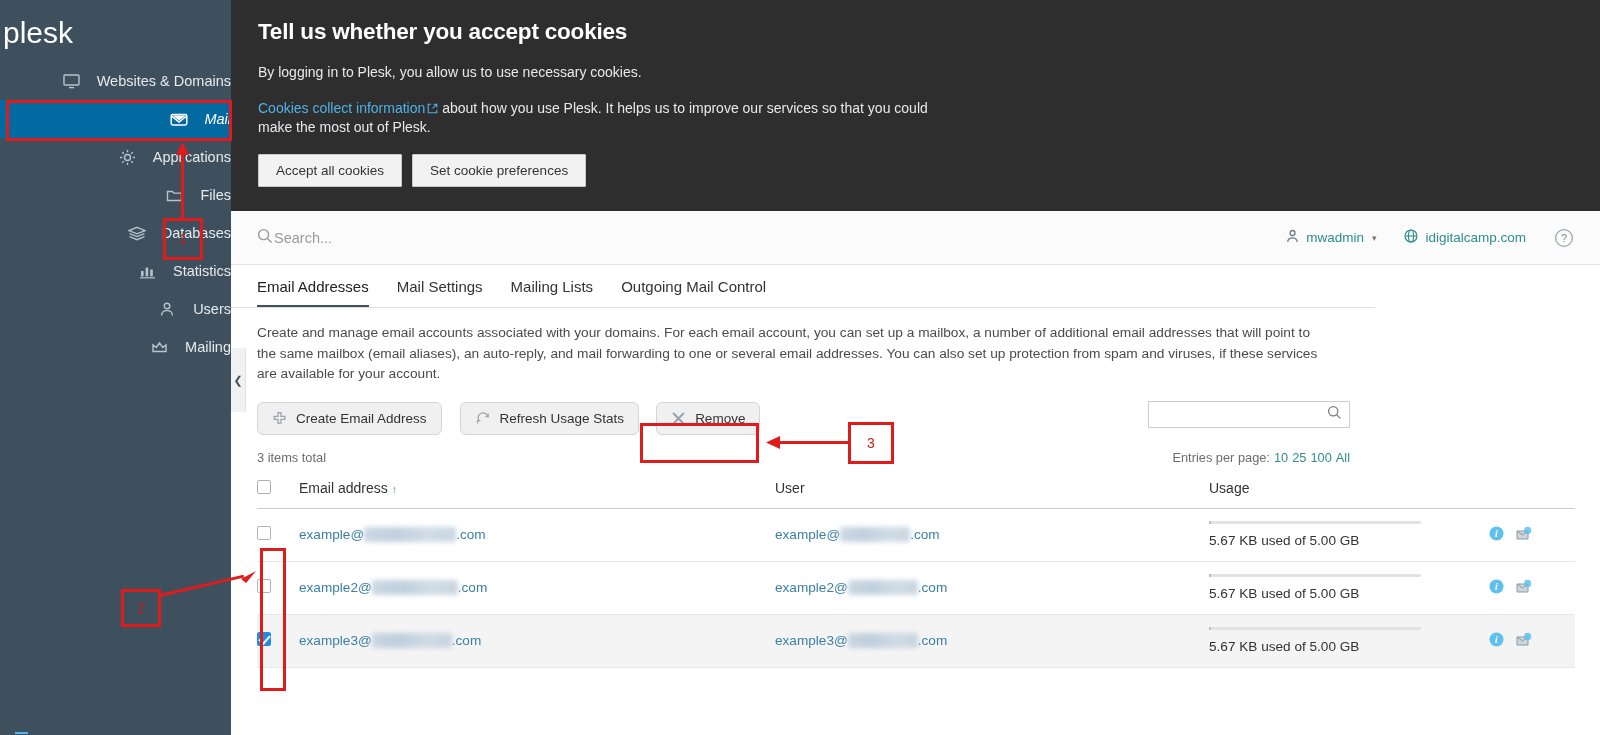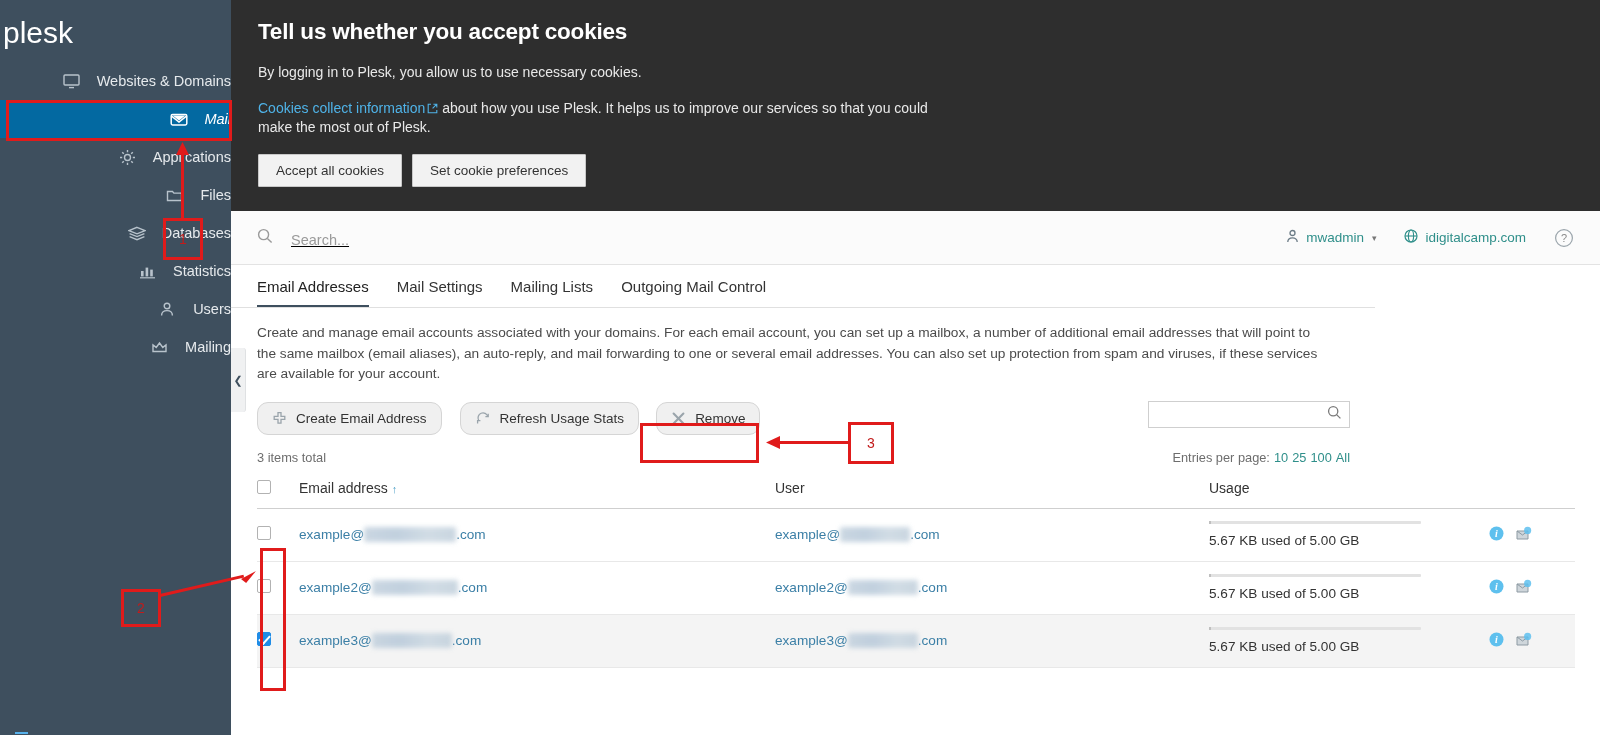--- a/index.html
+++ b/index.html
@@ -71,21 +71,21 @@
     border-radius: 1px;
   }
 
   
   .topbar {
     position: absolute; left: 231px; top: 211px;
     width: 1369px; height: 54px;
     background: #fbfbfb; border-bottom: 1px solid #e3e3e3;
     display: flex; align-items: center;
   }
-  .search-wrap { display: flex; align-items: flex-end; margin-left: 26px; gap: 18px; text-decoration: underline; }
+  .search-wrap { display: flex; align-items: center; margin-left: 26px; gap: 1px; }
   .search-ph { font-size: 14.5px; color: #9a9a9a; }
   .topbar-right {
     margin-left: auto; display: flex; align-items: center;
     gap: 0px; padding-right: 20px;
   }
   .tb-item {
     display: flex; align-items: center; gap: 7px;
     font-size: 13.5px; color: #2f8f8a; cursor: pointer;
     padding: 0 14px;
   }
@@ -129,21 +129,21 @@
 
   .toolbar {
     display: flex; align-items: center;
     padding: 17px 0 0 26px; gap: 18px;
     position: relative;
   }
   .tb-btn {
     background: #f0f0f0; border: 1px solid #d5d5d5;
     display: flex; align-items: center; gap: 9px;
     font-size: 13.5px; color: #333333;
-    padding: 8px 14px; cursor: pointer; border-radius: 11px;
+    padding: 8px 14px; cursor: pointer; border-radius: 6px;
   }
   .tb-btn .b-ico { color: #9aa4ab; display: flex; align-items: center; }
 
   .list-search {
     position: absolute; right: 25px; top: 16px;
     width: 202px; height: 27px;
     border: 1px solid #cfcfcf; background: #ffffff;
     display: flex; align-items: center; justify-content: flex-end;
     padding-right: 7px;
   }

